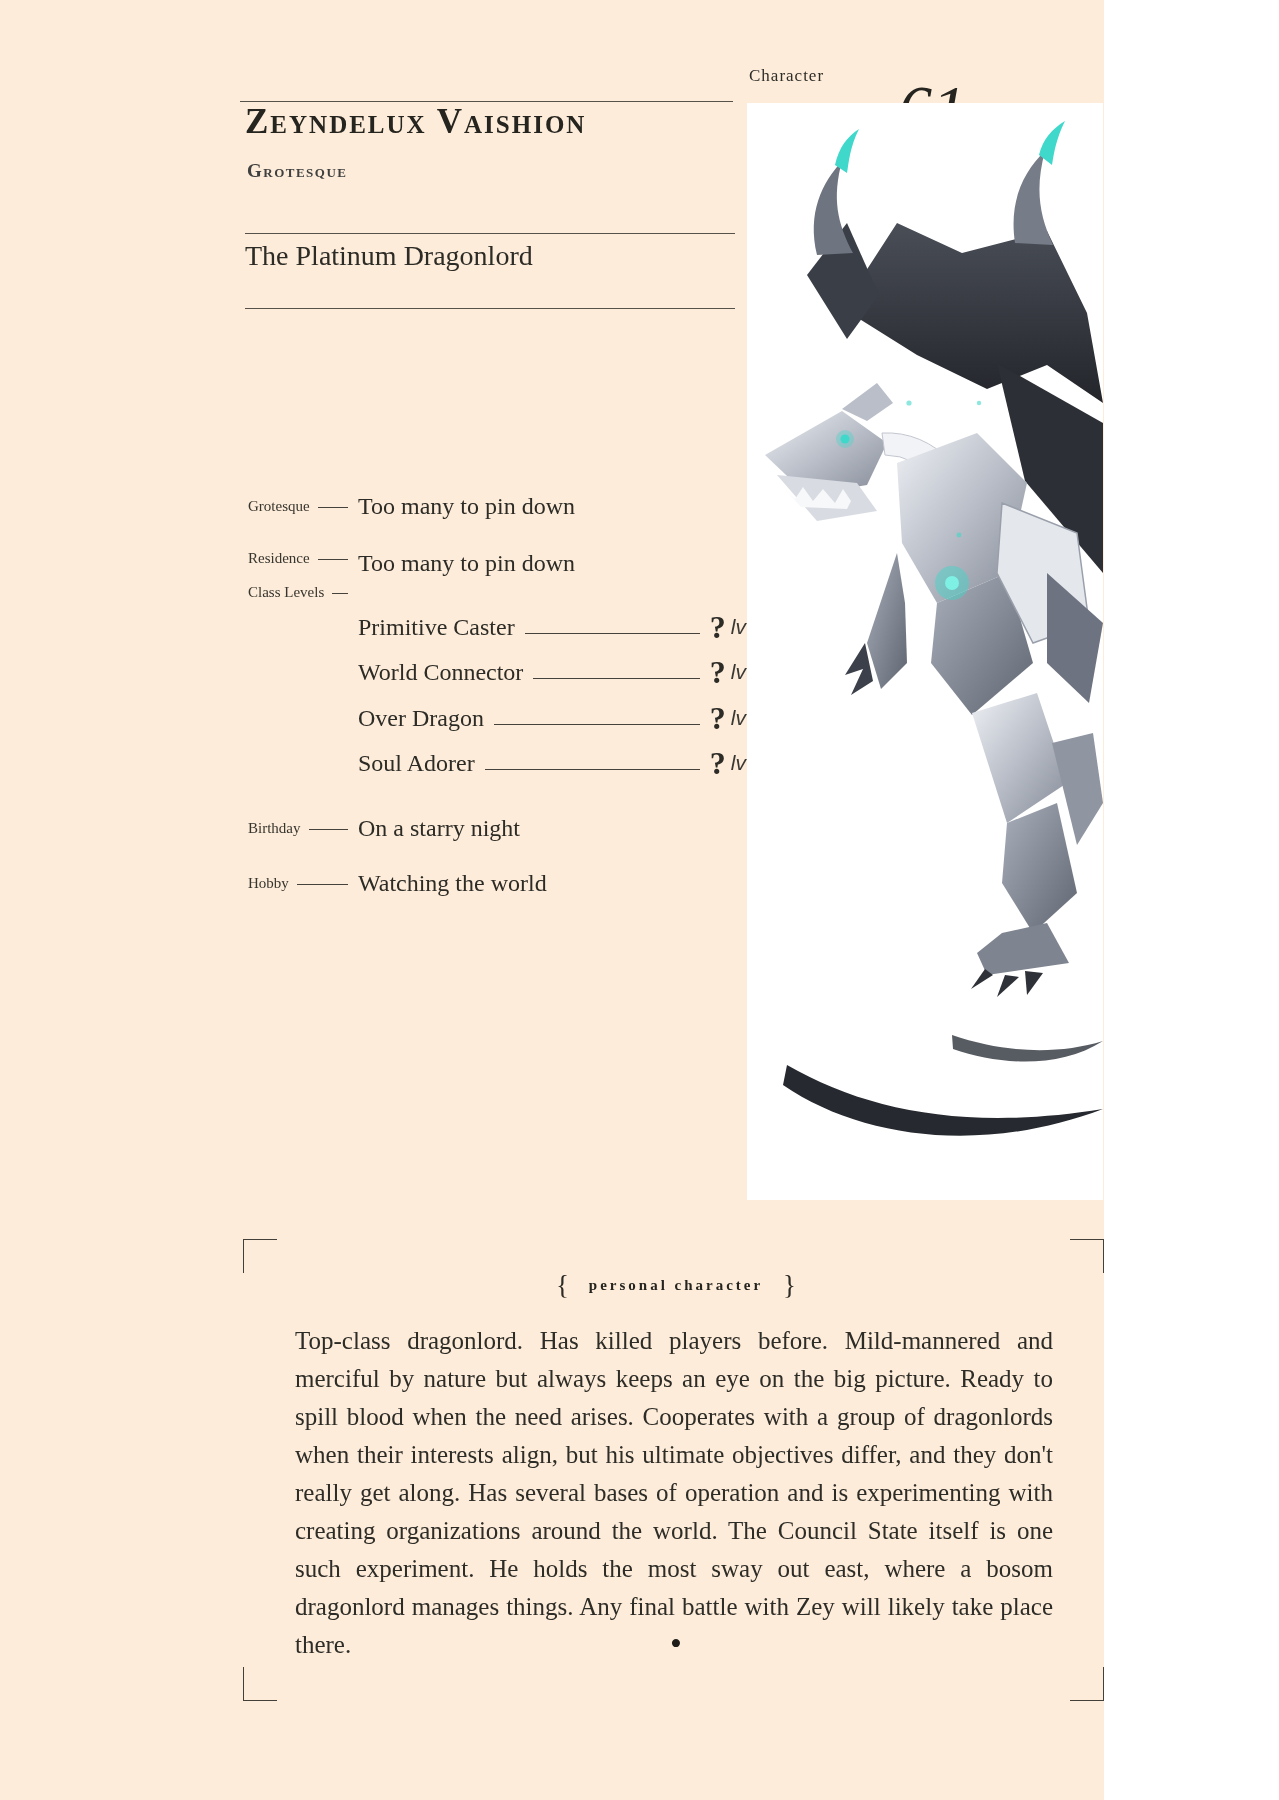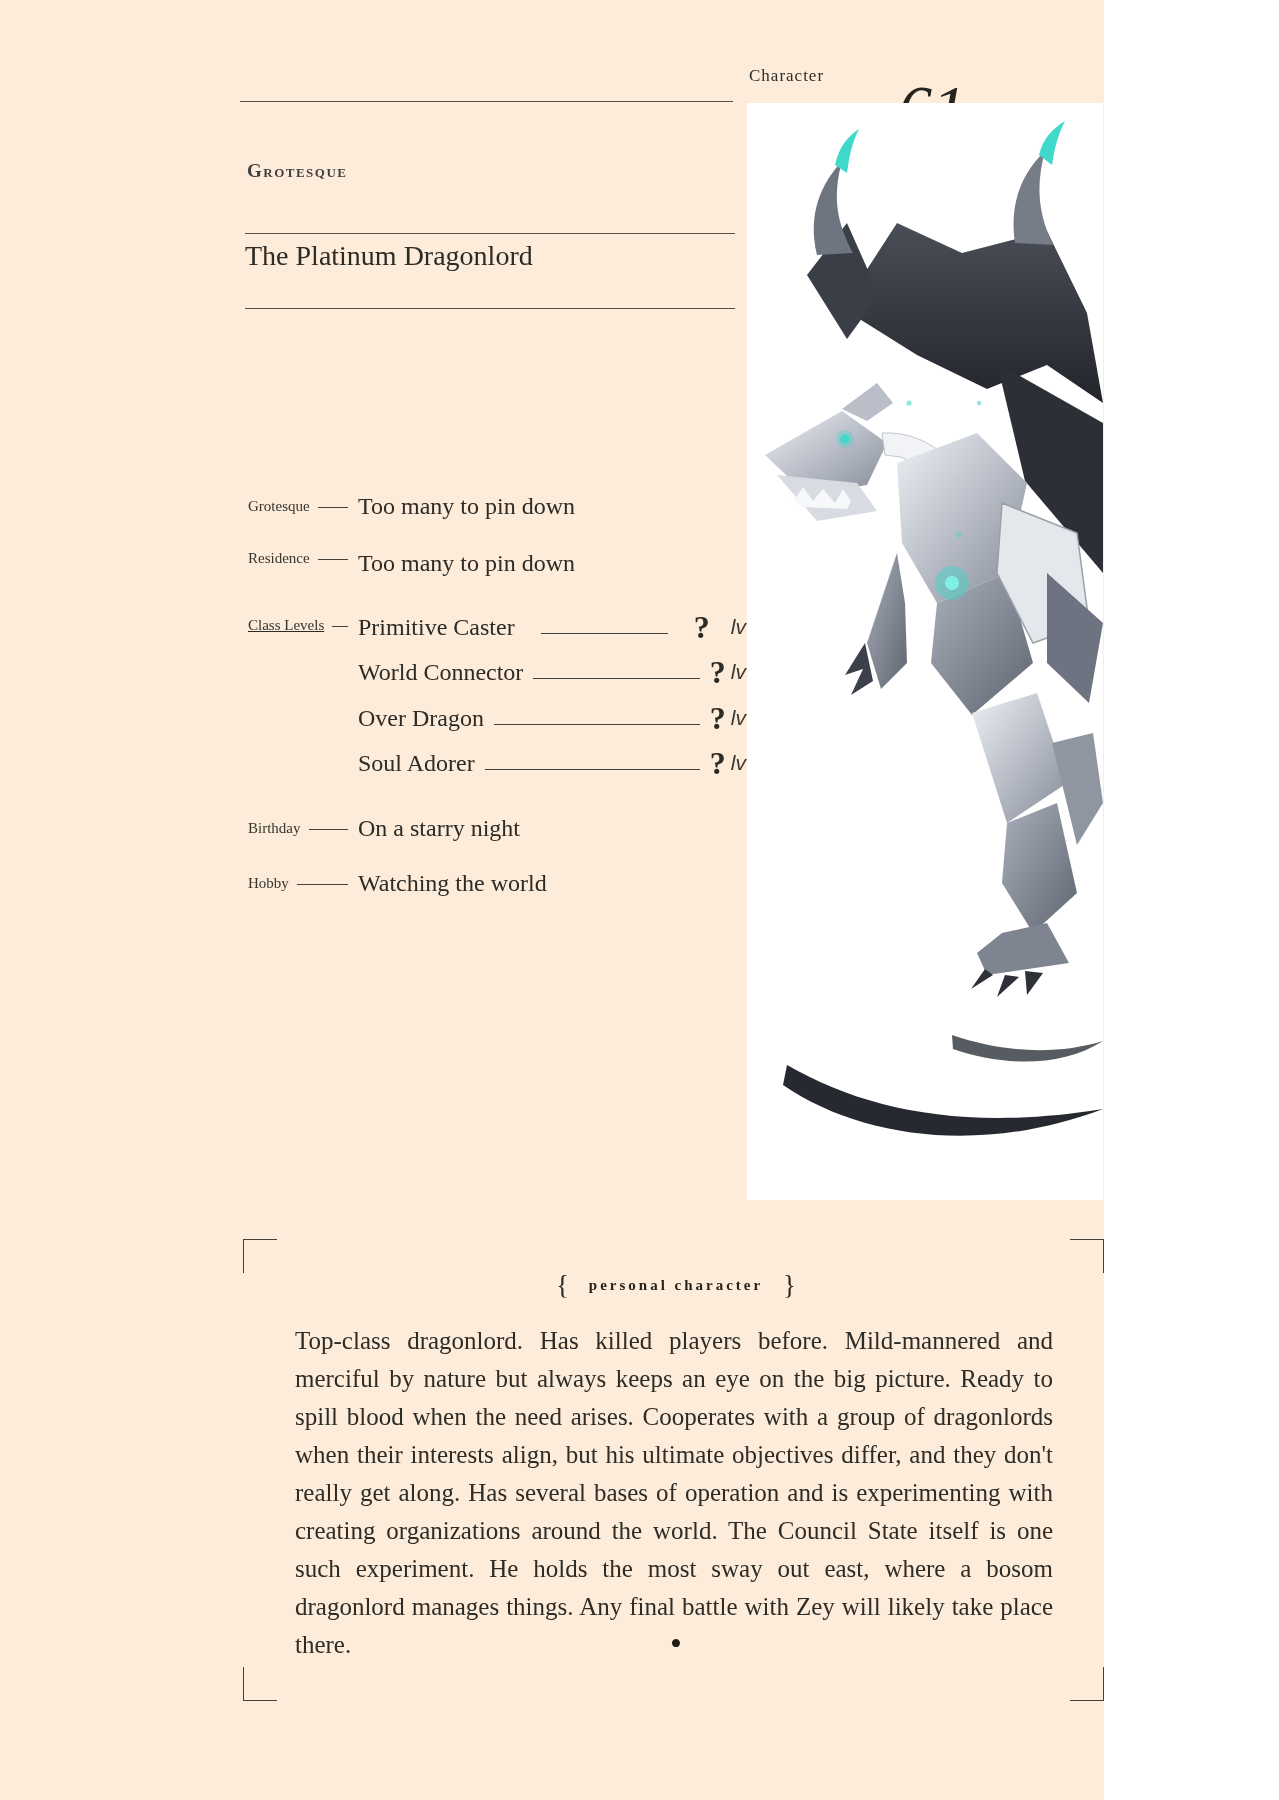--- a/index.html
+++ b/index.html
@@ -35,30 +35,30 @@
   }
 
   .frow{position:absolute;left:248px;display:flex;align-items:center;white-space:nowrap;}
   .fhead{width:110px;flex:none;display:flex;align-items:center;}
   .flabel{font-size:15px;color:#38352e;}
   .fdash{flex:1;border-top:1.4px solid #45423b;margin:2px 10px 0 8px;}
   .fvalue{font-size:24px;color:#2d2b26;}
 
   #row-position{top:493px;}
   #row-residence{top:550px;}
-  #row-classlevels{top:617px;text-decoration:underline;}
+  #row-classlevels{top:584px;}
   #row-birthday{top:815px;}
   #row-hobby{top:870px;}
 
   .crow{position:absolute;left:358px;width:388px;display:flex;align-items:center;white-space:nowrap;}
   .cname{font-size:24px;flex:none;}
   .cleader{flex:1;border-top:1.3px solid #45423b;margin:12px 10px 0 10px;}
   .clevel{font-size:32px;font-weight:600;flex:none;line-height:1;}
   .cunit{font-size:21px;font-family:"Liberation Sans", sans-serif;color:#3a3833;flex:none;margin-left:5px;font-style:italic;}
-  #crow-0{top:611px;gap:16px;}
+  #crow-0{top:611px;}
   #crow-1{top:656px;}
   #crow-2{top:702px;}
   #crow-3{top:747px;}
 
   .art-panel{
     position:absolute;left:747px;top:103px;width:356px;height:1097px;
     background:#ffffff;
   }
 
   .corner{position:absolute;width:33px;height:33px;}
@@ -86,20 +86,21 @@
 </style>
 </head>
 <body>
 
 <div class="page">
 
   <div class="character-label">Character</div>
   <div class="page-number">61</div>
 
   <div class="rule" id="rule-top"></div>
+  <div class="char-name">Zeyndelux Vaishion</div>
   <div class="char-class">Grotesque</div>
   <div class="rule" id="rule-mid1"></div>
   <div class="char-title">The Platinum Dragonlord</div>
   <div class="rule" id="rule-mid2"></div>
 
   <div class="frow" id="row-position">
     <span class="fhead">
       <span class="flabel">Grotesque</span>
       <span class="fdash"></span>
     </span>

